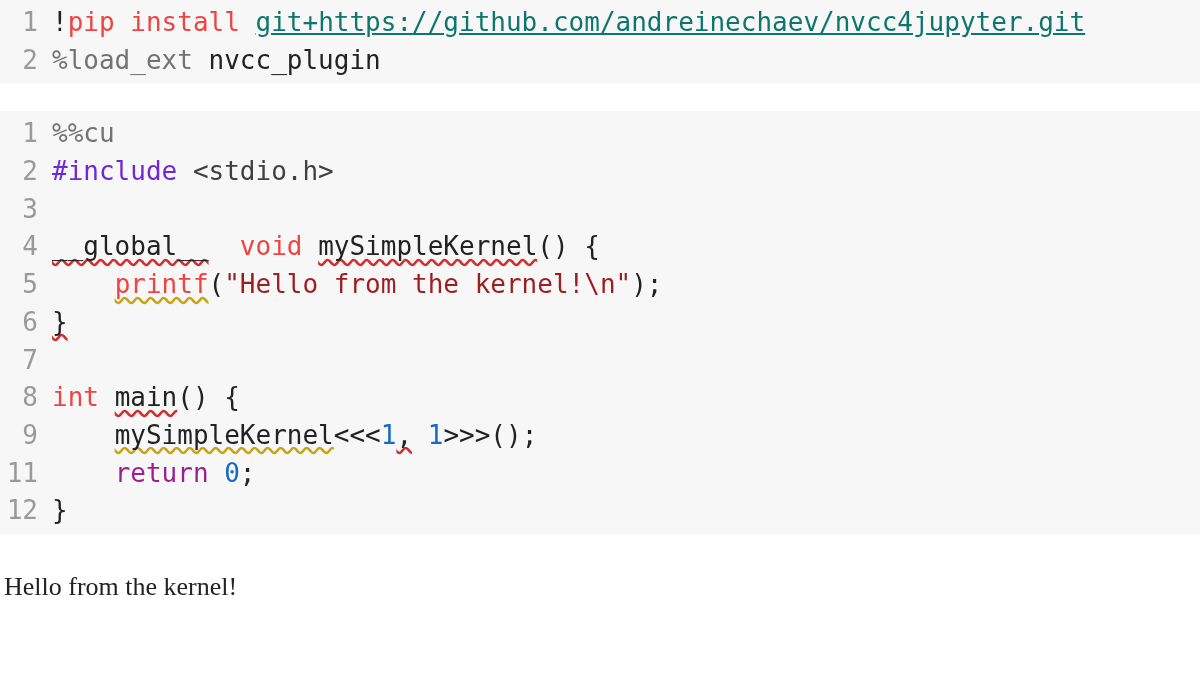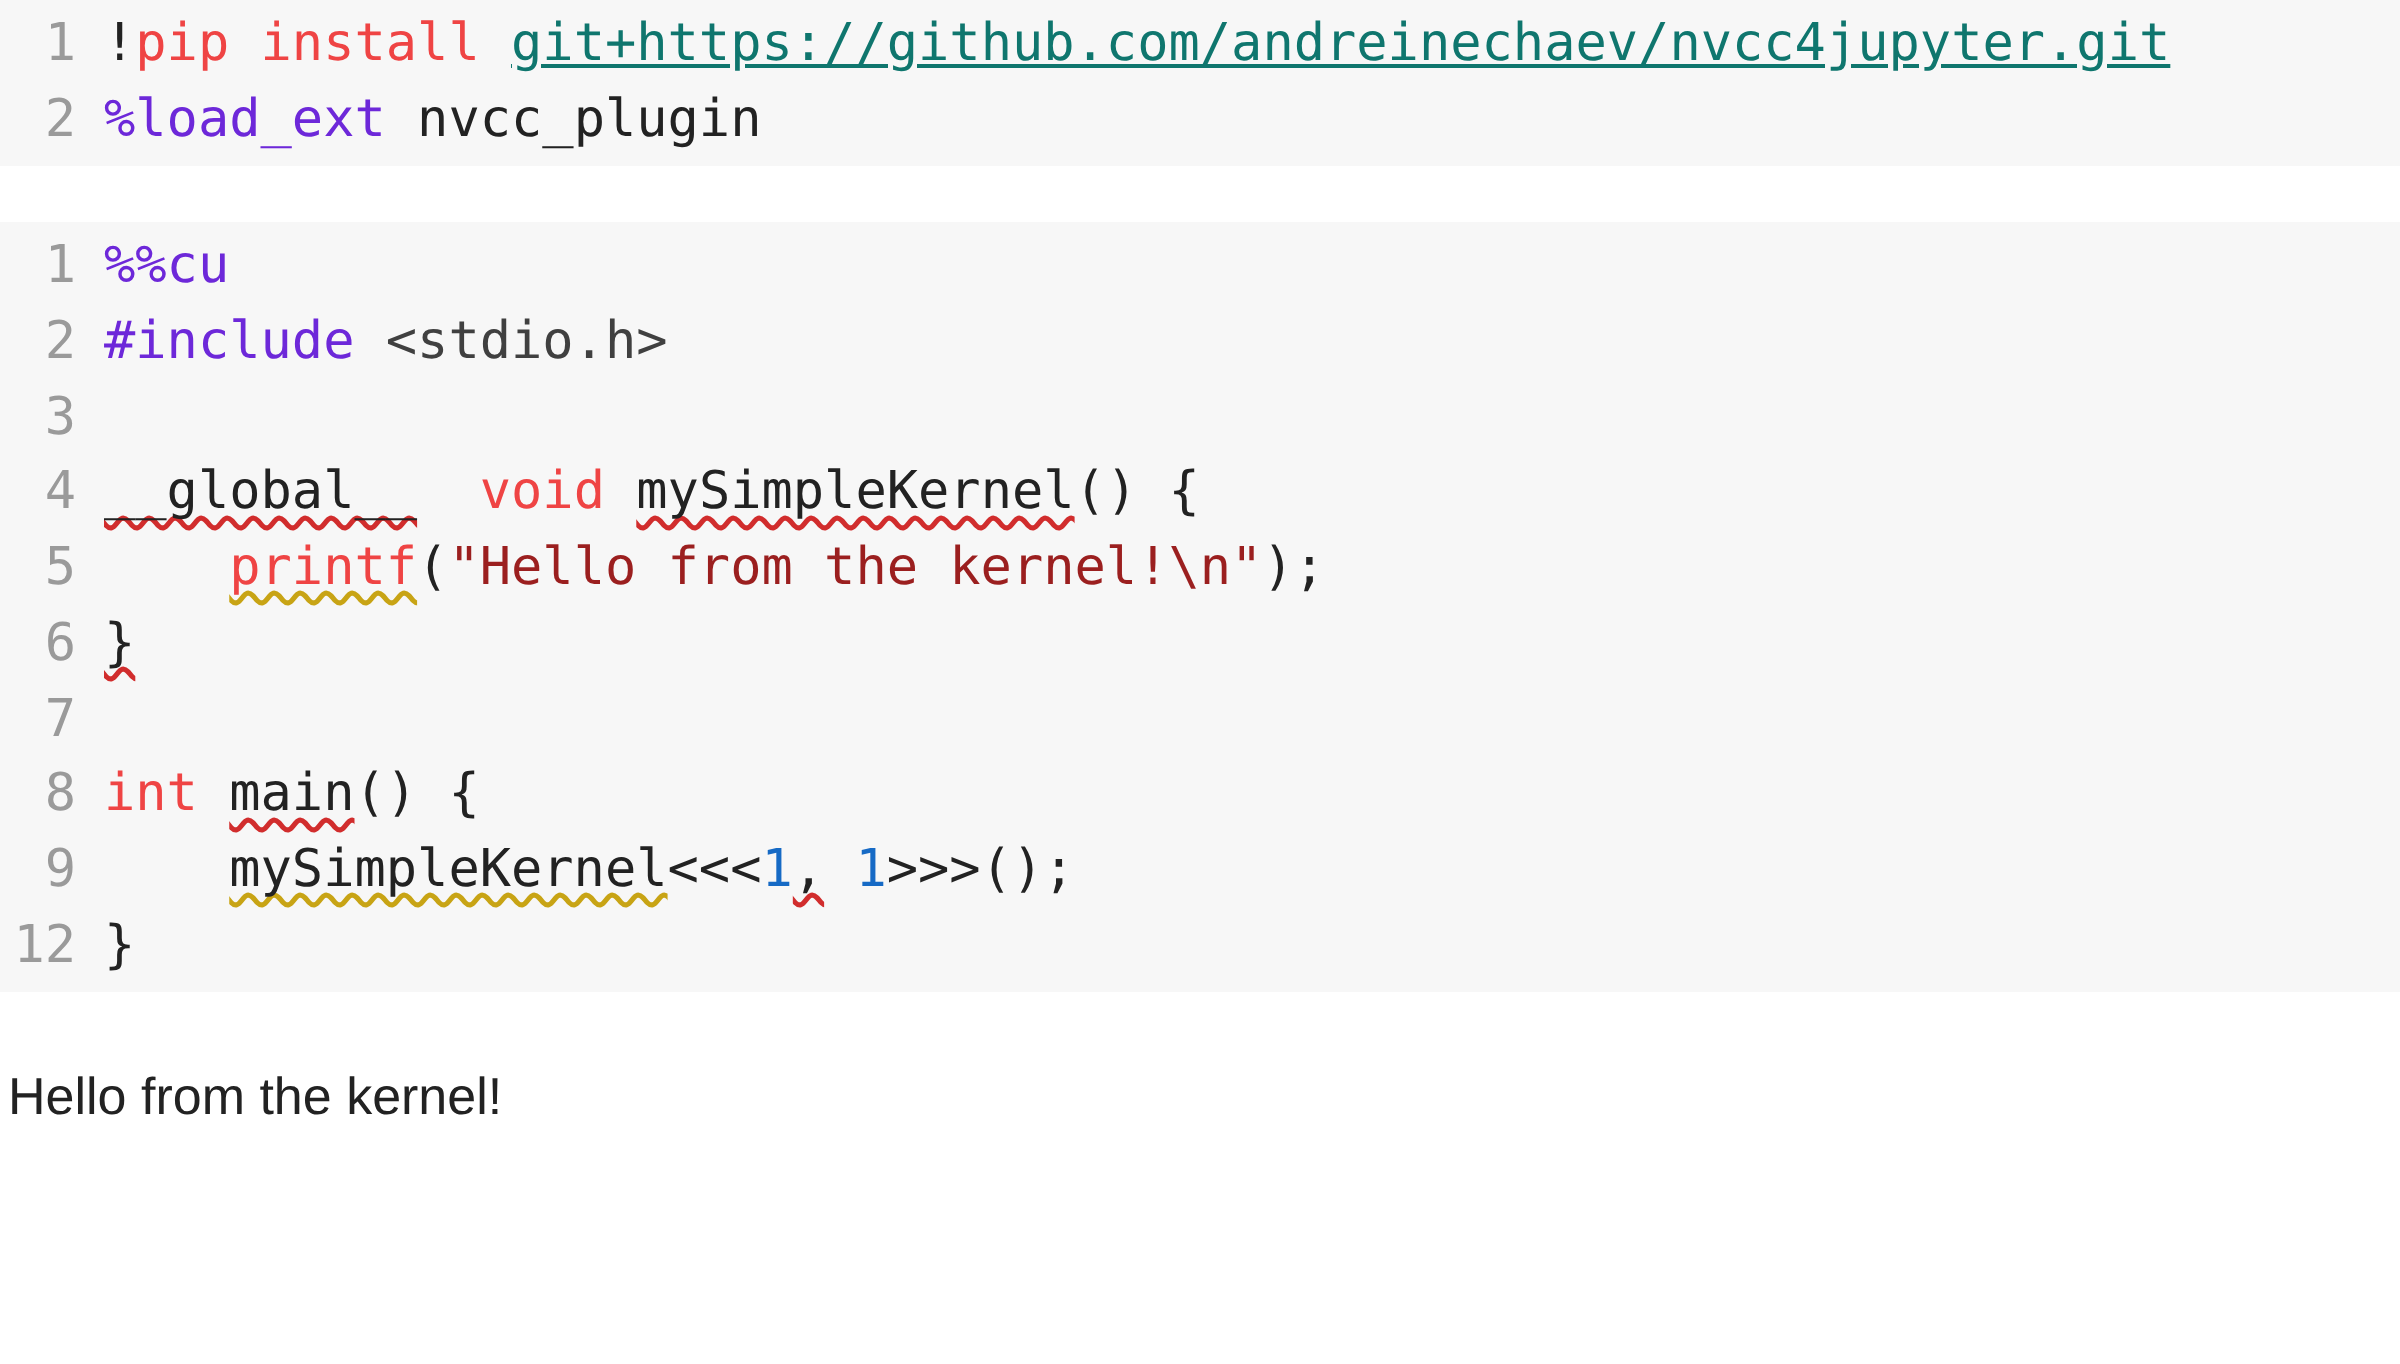--- a/index.html
+++ b/index.html
@@ -29,27 +29,27 @@
     color: #9a9a9a;
     user-select: none;
     flex: none;
   }
   .code {
     flex: 1;
     white-space: pre;
   }
   .output {
     padding: 6px 4px 6px 4px;
-    font-family: Liberation Sans, sans-serif;
+    font-family: Liberation Serif, serif;
     color: #222;
     white-space: pre;
   }
   
   .tok-default { color: #222; }
-  .tok-magic   { color: #6d28d9; } 
+  .tok-magic   { color: #737373; } 
   .tok-link    { color: #0f766e; text-decoration: underline; }
   .tok-keyword { color: #ef4444; }            
   .tok-kw2     { color: #9a1f95; }            
   .tok-pre     { color: #6d28d9; }            
   .tok-angle   { color: #404040; }            
   .tok-num     { color: #166ac5; }            
   .tok-str     { color: #9b1f1f; }            
   .tok-punc    { color: #222; }
   .squiggle-r {
     text-decoration: underline wavy #d12d2d;
@@ -107,18 +107,22 @@
   </div>
   <div class="row">
     <span class="gutter">8</span>
     <span class="code"><span class="tok-keyword">int</span><span> </span><span class="tok-default squiggle-r">main</span><span class="tok-punc">()</span><span> </span><span class="tok-punc">{</span></span>
   </div>
   <div class="row">
     <span class="gutter">9</span>
     <span class="code"><span>    </span><span class="tok-default squiggle-y">mySimpleKernel</span><span class="tok-punc">&lt;&lt;&lt;</span><span class="tok-num">1</span><span class="tok-punc squiggle-r">,</span><span> </span><span class="tok-num">1</span><span class="tok-punc">&gt;&gt;&gt;</span><span class="tok-punc">()</span><span class="tok-punc">;</span></span>
   </div>
   <div class="row">
+    <span class="gutter">11</span>
+    <span class="code"><span>    </span><span class="tok-kw2">return</span><span> </span><span class="tok-num">0</span><span class="tok-punc">;</span></span>
+  </div>
+  <div class="row">
     <span class="gutter">12</span>
     <span class="code"><span class="tok-punc">}</span></span>
   </div>
 </div>
 
 <div class="output">Hello from the kernel!</div>
 
 </body></html>

